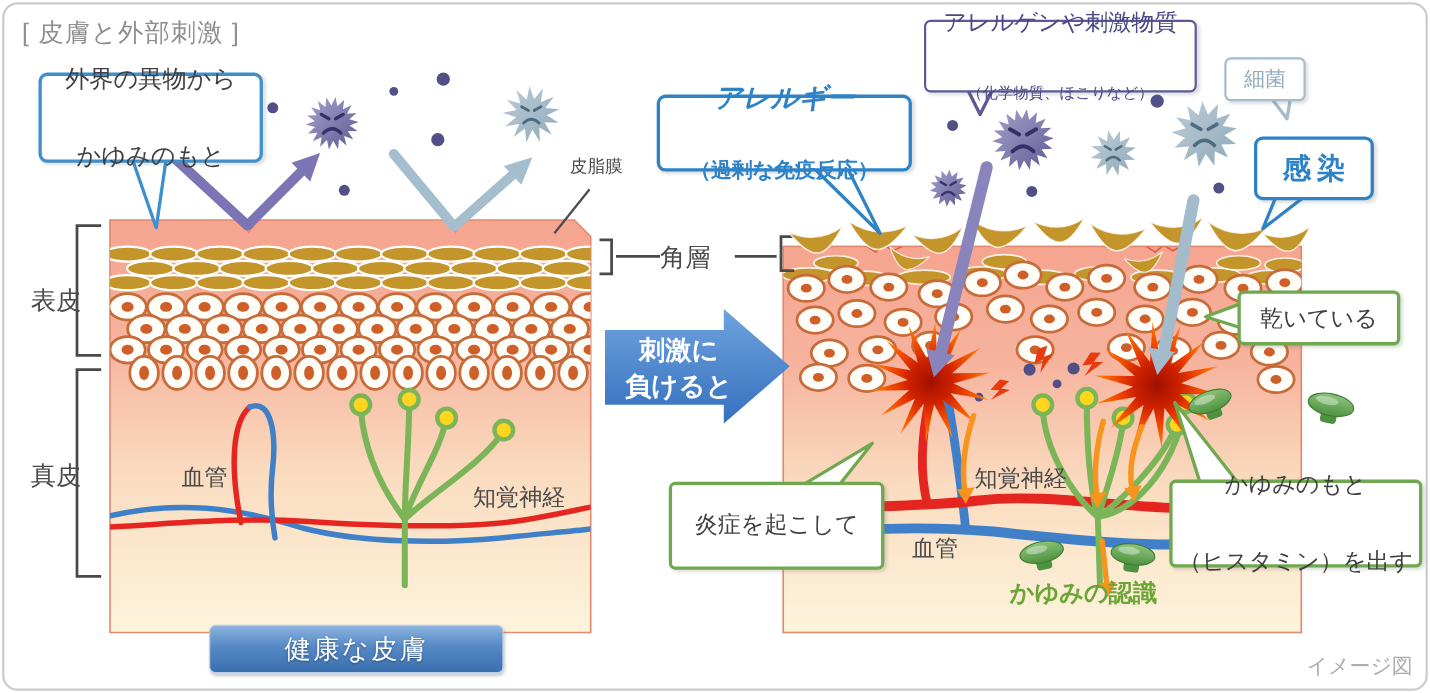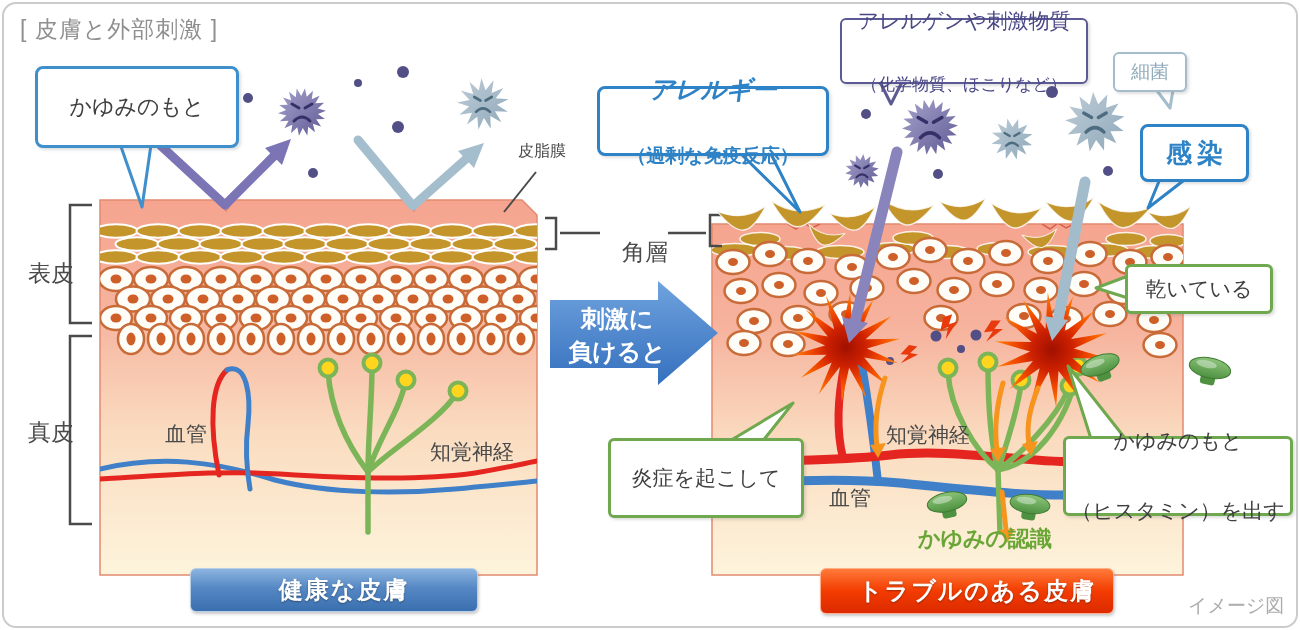--- a/index.html
+++ b/index.html
@@ -9,35 +9,35 @@
   #art{position:absolute;left:0;top:0;z-index:1;}
   .lbl{position:absolute;color:#4A4A4A;z-index:5;white-space:nowrap;}
   .title{left:20px;top:14px;font-size:23px;color:#8F8F8F;letter-spacing:1px;text-align:right;}
   .imgnote{left:1188px;top:593px;font-size:19px;color:#ACACAC;}
   .bubble{position:absolute;background:#fff;border:3px solid #3E8FCC;border-radius:8px;z-index:6;
           display:flex;flex-direction:column;align-items:center;justify-content:center;text-align:center;
           box-shadow:2px 2px 3px rgba(110,110,110,.22);color:#3F3F3F;gap:40px;}
   .b-protect{left:35px;top:66px;width:198px;height:76px;font-size:22px;line-height:30px;}
   .b-allergen{left:840px;top:18px;width:244px;height:62px;border-color:#5C5A94;border-width:2.5px;border-radius:6px;color:#4A4886;}
   .b-allergen .l1{font-size:21px;line-height:26px;}
-  .b-allergen .l2{font-size:17px;line-height:21px;}
+  .b-allergen .l2{font-size:14px;line-height:21px;}
   .b-bacteria{left:1113px;top:52px;width:70px;height:36px;border-color:#A4BCCB;border-width:2.5px;border-radius:6px;
               color:#93ACBC;font-size:19px;}
   .b-allergy{left:597px;top:86px;width:226px;height:64px;border-color:#2E82C6;color:#2E82C6;font-weight:bold;}
   .b-allergy .l1{font-size:25px;line-height:29px;font-style:italic;}
   .b-allergy .l2{font-size:19px;line-height:23px;}
   .b-infection{left:1140px;top:124px;width:98px;height:52px;border-color:#2E82C6;color:#2E82C6;
                font-weight:bold;font-size:26px;letter-spacing:5px;padding-left:5px;}
   .b-green{border-color:#6FA84F;border-radius:6px;}
   .b-dry{left:1125px;top:264px;width:142px;height:44px;font-size:21px;}
   .b-inflam{left:608px;top:438px;width:190px;height:74px;font-size:21px;line-height:30px;}
   .b-hist{left:1063px;top:436px;width:224px;height:74px;font-size:21px;line-height:30px;}
-  .btn{position:absolute;z-index:5;border-radius:6px;color:#fff;font-weight:bold;font-size:24px;letter-spacing:2px;
+  .btn{position:absolute;z-index:5;border-radius:6px;color:#fff;font-weight:normal;font-size:24px;letter-spacing:2px;
        display:flex;align-items:center;justify-content:center;text-shadow:0 1px 2px rgba(0,0,0,.35);
-       box-shadow:1px 2px 3px rgba(100,100,100,.35);padding-left:20px;}
+       box-shadow:1px 2px 3px rgba(100,100,100,.35);}
   .btn-healthy{left:190px;top:568px;width:266px;height:42px;
        background:linear-gradient(#8CB4DF,#5588C4 45%,#3A6FAF);border:1px solid #B7CFE8;}
   .btn-trouble{left:820px;top:568px;width:272px;height:44px;
        background:linear-gradient(#FF7A3A,#F33C00 50%,#DC2A00);border:1px solid #FFB08A;}
   .arrowtext{position:absolute;left:562px;top:302px;width:110px;z-index:5;color:#fff;
        font-weight:bold;font-size:24px;line-height:33px;text-align:center;}
   .s23{font-size:23px;} .s22{font-size:16px;} .s21{font-size:21px;}
   .itch{color:#69A636;font-weight:bold;font-size:22px;}
   .bracket{fill:none;stroke:#4A4A4A;stroke-width:2.5;}
 </style>
@@ -432,29 +432,30 @@
         <polygon points="1162,174 1192,174 1148,208" fill="#FFFFFF" stroke="#2E82C6" stroke-width="3" stroke-linejoin="round"></polygon>
         <polygon points="1128,276 1128,298 1096,288" fill="#FFFFFF" stroke="#6FA84F" stroke-width="3" stroke-linejoin="round"></polygon>
         <polygon points="728,442 762,442 793,403" fill="#FFFFFF" stroke="#6FA84F" stroke-width="3" stroke-linejoin="round"></polygon>
         <polygon points="1092,442 1128,442 1068,366" fill="#FFFFFF" stroke="#6FA84F" stroke-width="3" stroke-linejoin="round"></polygon>
       </g>
   </svg>
 
   <div class="lbl title">[ 皮膚と外部刺激 ]</div>
 
   <div class="bubble b-protect">
+    <span>外界の異物から</span>
     <span>かゆみのもと</span>
   </div>
 
   <div class="lbl s22" style="left:502px;top:141px;width:80px;text-align:center;">皮脂膜</div>
   <div class="lbl s23" style="left:24px;top:258px;width:54px;text-align:center;">表皮</div>
   <div class="lbl s23" style="left:24px;top:417px;width:54px;text-align:center;">真皮</div>
   <div class="lbl s21" style="left:156px;top:420px;width:60px;text-align:center;">血管</div>
   <div class="lbl s21" style="left:422px;top:438px;width:100px;text-align:center;">知覚神経</div>
-  <div class="lbl s23" style="left:600px;top:219px;width:68px;text-align:right;margin-top:18px;">角層</div>
+  <div class="lbl s23" style="left:600px;top:219px;width:68px;text-align:left;">角層</div>
 
   <div class="arrowtext">
     <div>刺激に</div>
     <div>負けると</div>
   </div>
 
   <div class="bubble b-allergen">
     <span class="l1">アレルゲンや刺激物質</span>
     <span class="l2">（化学物質、ほこりなど）</span>
   </div>
@@ -471,16 +472,15 @@
   <div class="bubble b-green b-hist">
     <span>かゆみのもと</span>
     <span>（ヒスタミン）を出す</span>
   </div>
 
   <div class="lbl s21" style="left:878px;top:421px;width:100px;text-align:center;">知覚神経</div>
   <div class="lbl s21" style="left:820px;top:484px;width:60px;text-align:center;">血管</div>
   <div class="lbl itch" style="left:905px;top:524px;width:160px;text-align:center;">かゆみの認識</div>
 
   <div class="btn btn-healthy">健康な皮膚</div>
-  <div class="btn btn-trouble">トラブルのある皮膚</div>
 
   <div class="lbl imgnote">イメージ図</div>
 </div>
 
 </body></html>

